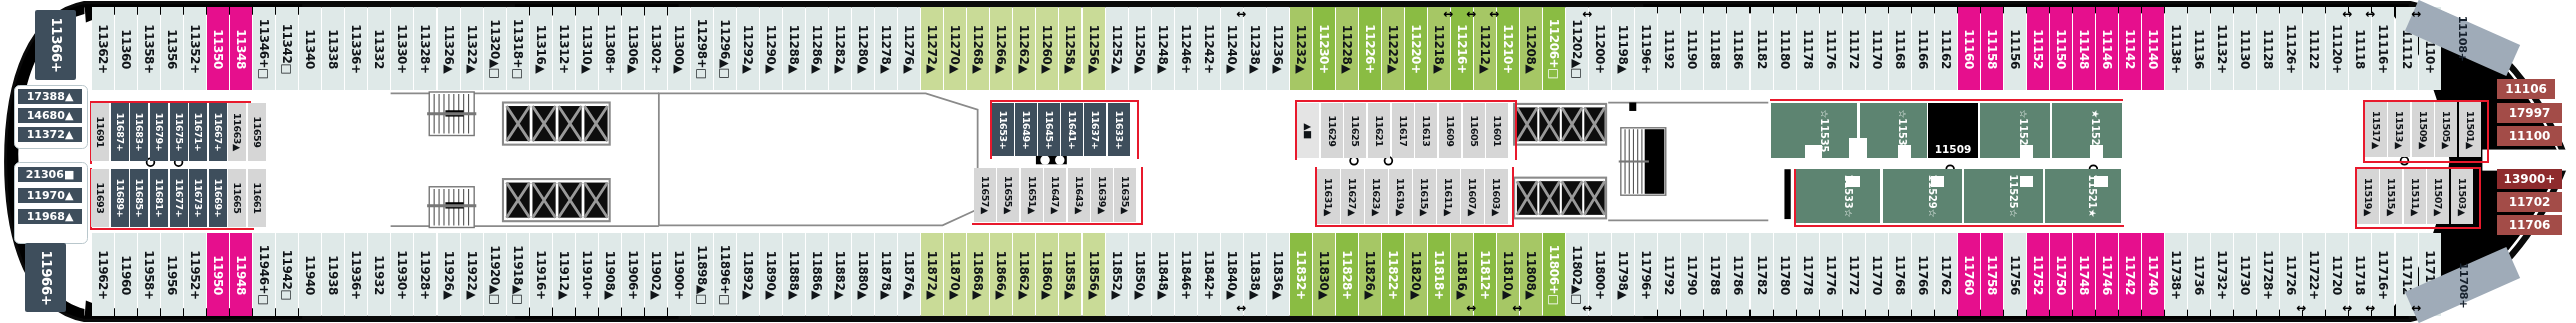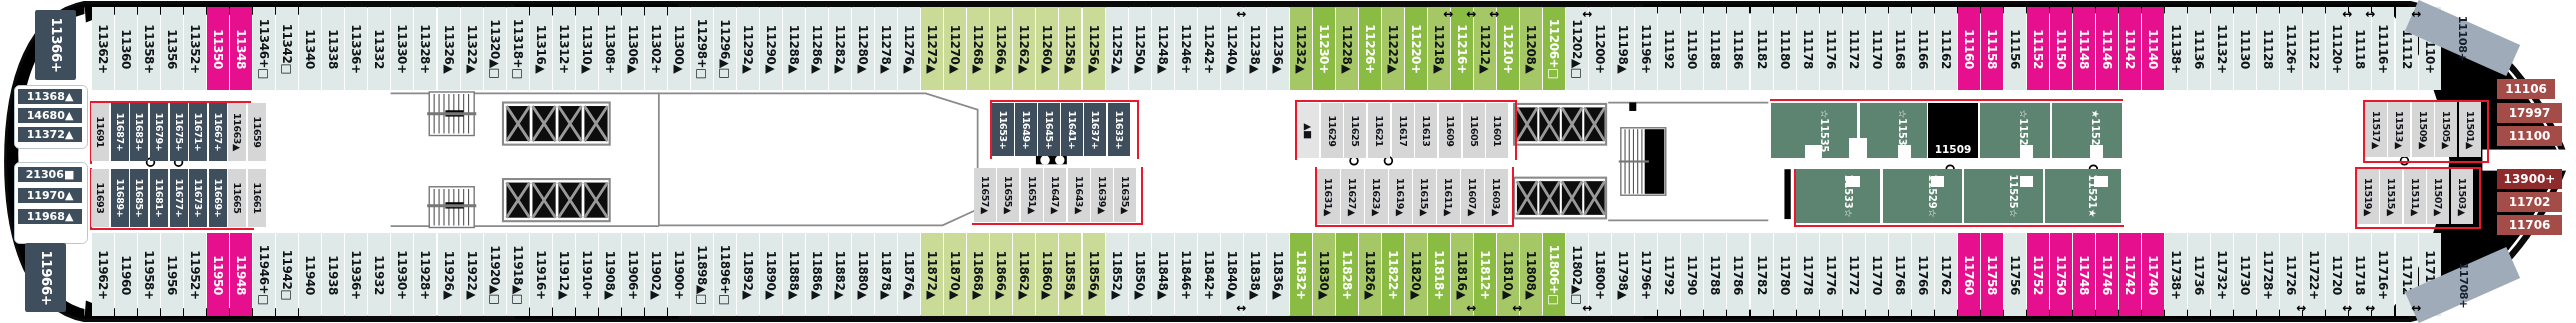--- a/index.html
+++ b/index.html
@@ -1044,20 +1044,20 @@
     <div class="notch" style="left: 1846px; top: 176px; width: 14px; height: 11.2px;"></div>
     <div class="notch" style="left: 1931px; top: 176px; width: 13.3px; height: 11.2px;"></div>
     <div class="notch" style="left: 2020px; top: 176px; width: 12.6px; height: 11.2px;"></div>
     <div class="notch" style="left: 2094px; top: 176px; width: 14px; height: 11.2px;"></div>
     <div class="hcab c-maroon" style="left: 2497px; top: 79px; width: 58px; height: 20.4px; font-size: 12px;">11106</div>
     <div class="hcab c-maroon" style="left: 2497px; top: 103px; width: 65px; height: 20.4px; font-size: 12px;">17997</div>
     <div class="hcab c-maroon" style="left: 2497px; top: 126px; width: 65px; height: 20.4px; font-size: 12px;">11100</div>
     <div class="hcab c-maroon-dark" style="left: 2497px; top: 169px; width: 65px; height: 20.4px; font-size: 12px;">13900+</div>
     <div class="hcab c-maroon" style="left: 2497px; top: 192px; width: 65px; height: 20.4px; font-size: 12px;">11702</div>
     <div class="hcab c-maroon" style="left: 2497px; top: 215px; width: 65px; height: 20.4px; font-size: 12px;">11706</div>
-    <div class="hcab c-navy" style="left: 18px; top: 89px; width: 64px; height: 14.7px; font-size: 11px;">11368▲</div>
+    <div class="hcab c-navy" style="left: 18px; top: 89px; width: 64px; height: 14.7px; font-size: 11px;">17388▲</div>
     <div class="hcab c-navy" style="left: 18px; top: 108px; width: 64px; height: 14.7px; font-size: 11px;">14680▲</div>
     <div class="hcab c-navy" style="left: 18px; top: 127px; width: 64px; height: 14.7px; font-size: 11px;">11372▲</div>
     <div class="hcab c-navy" style="left: 18px; top: 167px; width: 64px; height: 14.7px; font-size: 11px;">21306■</div>
     <div class="hcab c-navy" style="left: 18px; top: 188px; width: 64px; height: 14.7px; font-size: 11px;">11970▲</div>
     <div class="hcab c-navy" style="left: 18px; top: 209px; width: 64px; height: 14.7px; font-size: 11px;">11968▲</div>
   </div>
 
 
 </body></html>

